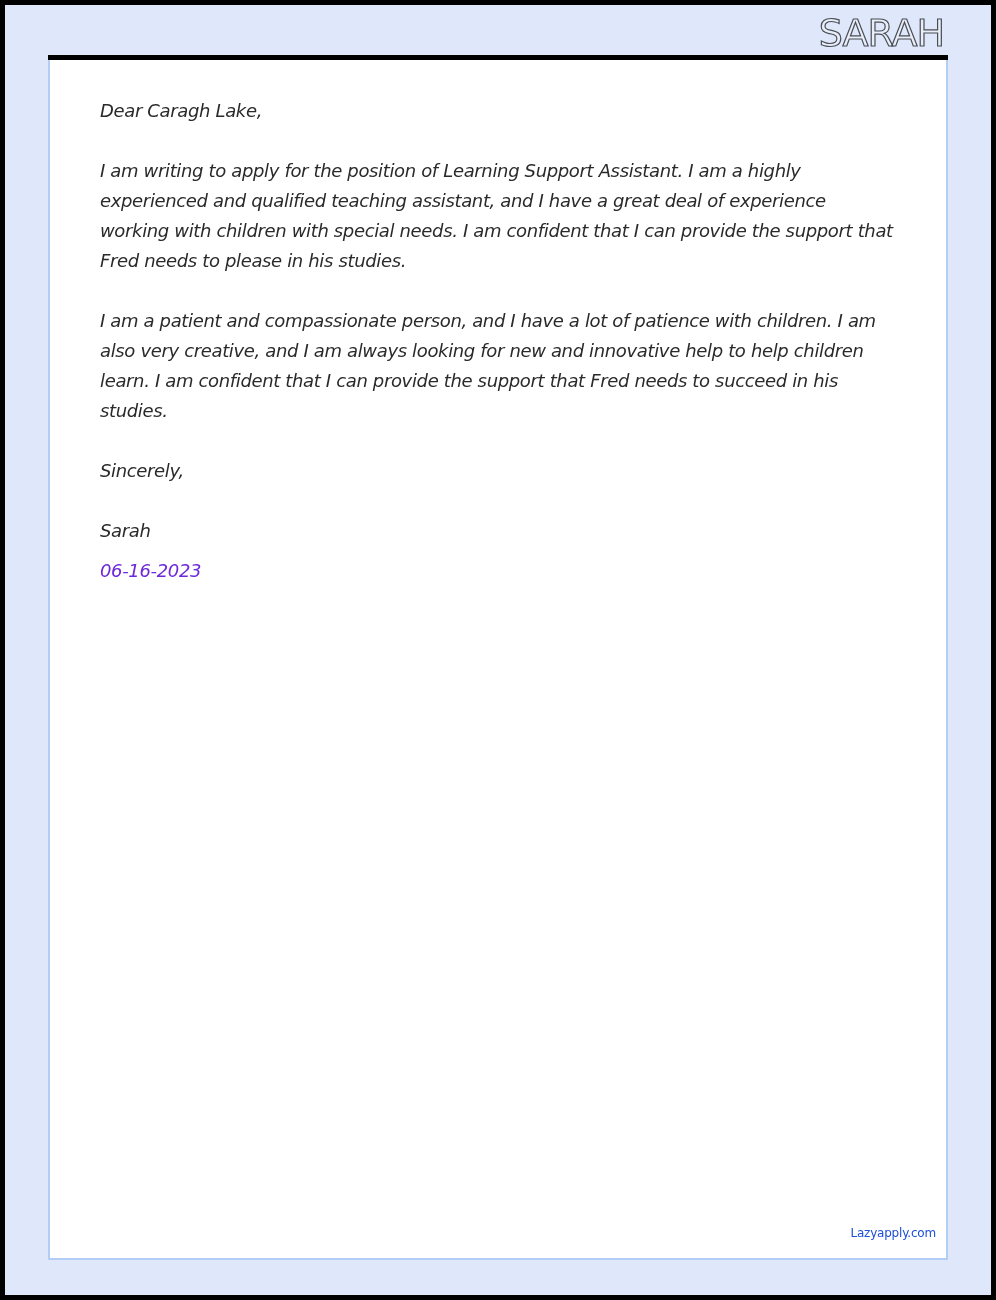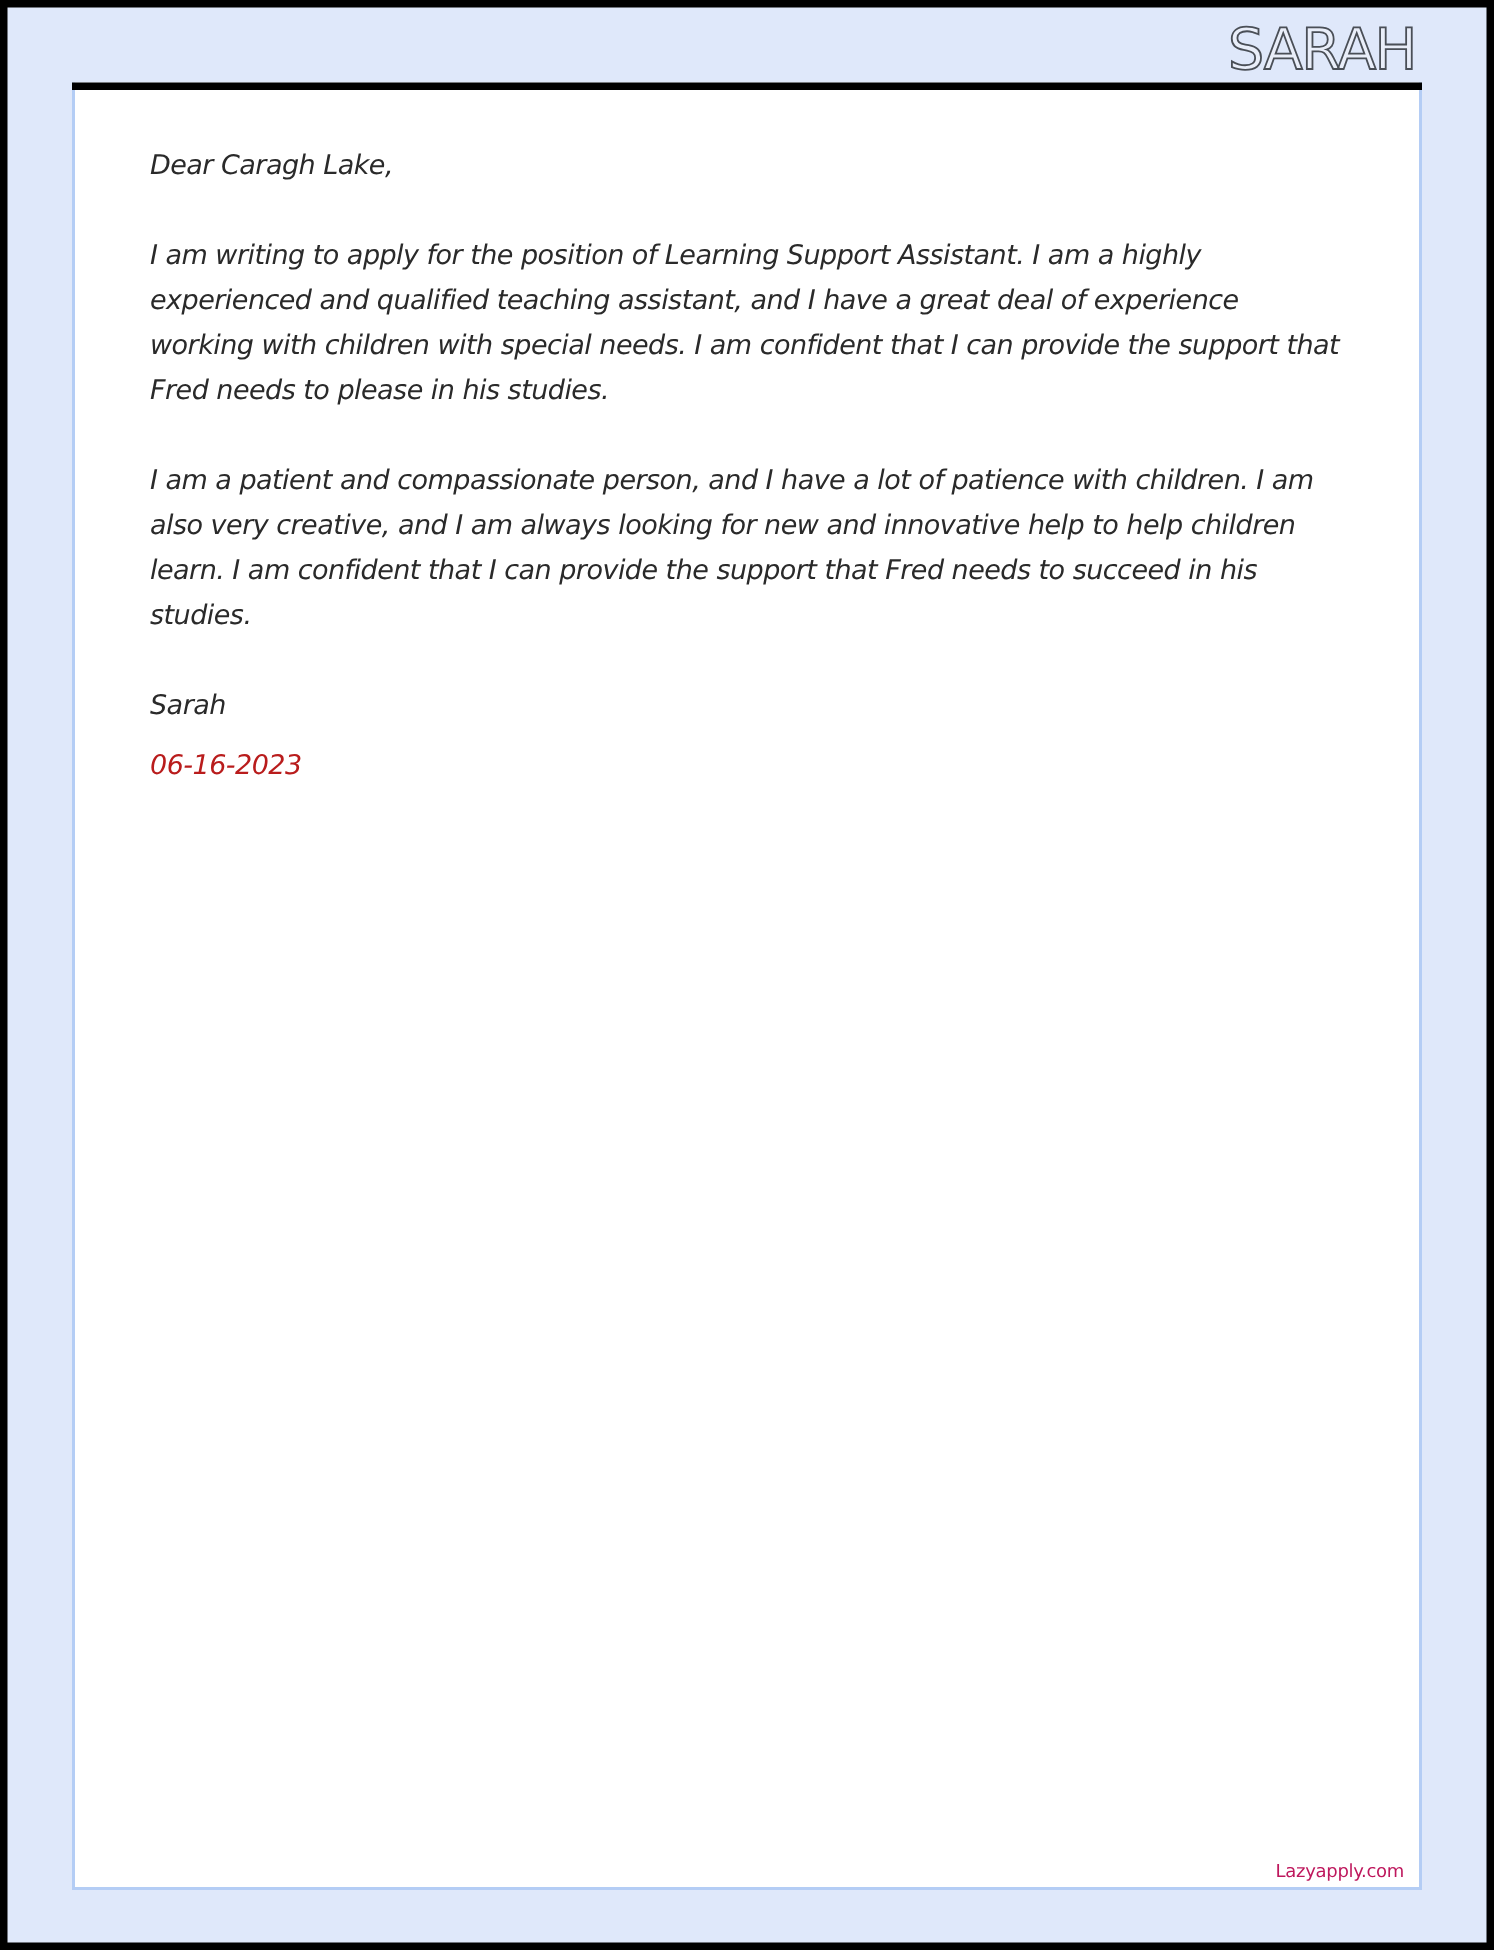--- a/index.html
+++ b/index.html
@@ -61,42 +61,43 @@
       letter-spacing: -0.35px;
       font-style: italic;
     }
     .content p {
       margin: 0 0 30px 0;
     }
     .content p.sig {
       margin-bottom: 10px;
     }
     .date {
-      color: #b91c1c;
+      color: #6d28d9;
     }
     .footer-brand {
       position: absolute;
       right: 10px;
-      bottom: 4px;
+      bottom: 18px;
       font-size: 12px;
-      color: #be185d;
+      color: #1d4ed8;
       letter-spacing: -0.2px;
     }
   </style>
 </head>
 <body>
 
 <div class="frame"></div>
 
 <div class="header-name">SARAH</div>
 
 <div class="paper">
   <div class="content">
     <p>Dear Caragh Lake,</p>
     <p>I am writing to apply for the position of Learning Support Assistant. I am a highly experienced and qualified teaching assistant, and I have a great deal of experience working with children with special needs. I am confident that I can provide the support that Fred needs to please in his studies.</p>
     <p>I am a patient and compassionate person, and I have a lot of patience with children. I am also very creative, and I am always looking for new and innovative help to help children learn. I am confident that I can provide the support that Fred needs to succeed in his studies.</p>
+    <p>Sincerely,</p>
     <p class="sig">Sarah</p>
     <p class="date">06-16-2023</p>
   </div>
   <div class="footer-brand">Lazyapply.com</div>
 </div>
 
 <div class="topbar"></div>
 
 </body></html>

